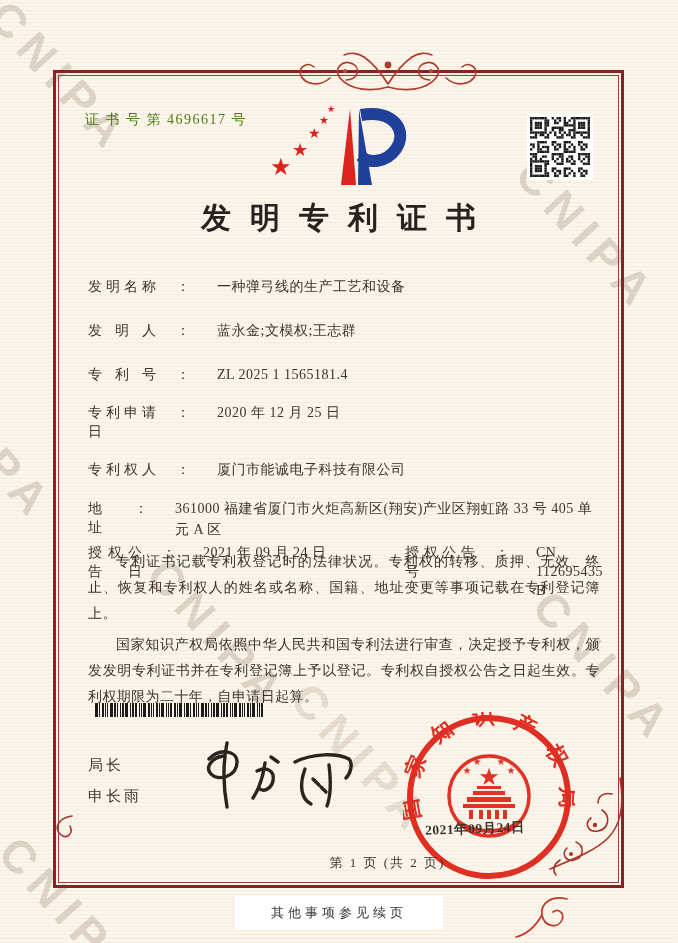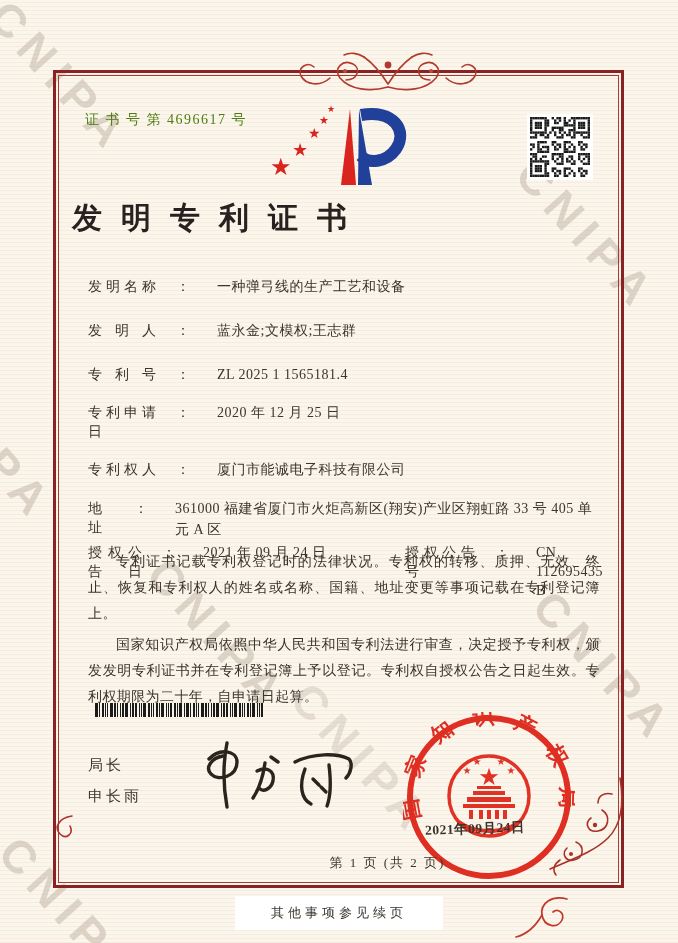--- a/index.html
+++ b/index.html
@@ -38,21 +38,21 @@
   .cert-no {
     position:absolute; left:85px; top:111px;
     font-size:14px; letter-spacing:1.5px; color:#4d7c0f;
   }
   .logo { position:absolute; left:262px; top:99px; width:156px; height:96px; }
   .logo .star { position:absolute; color:#d9251d; line-height:1; }
   .qr { position:absolute; left:527px; top:114px; width:66px; height:66px;
         background:#ffffff; padding:3px; }
   .title {
     position:absolute; left:53px; top:198px; width:571px;
-    text-align:left; font-size:30px; font-weight:bold;
+    text-align:center; font-size:30px; font-weight:bold;
     letter-spacing:19px; text-indent:19px; color:#272220;
   }
   .fields { position:absolute; left:88px; top:277px; width:515px; font-size:14px; }
   .frow { display:flex; align-items:baseline; line-height:19px;gap:20px; }
   .flabel {
     display:inline-block; width:68px;
     text-align:justify; text-align-last:justify; color:#3c352e;
   }
   .colon { margin-right:7px; }
   .fvalue { flex:1; letter-spacing:0.5px; }

